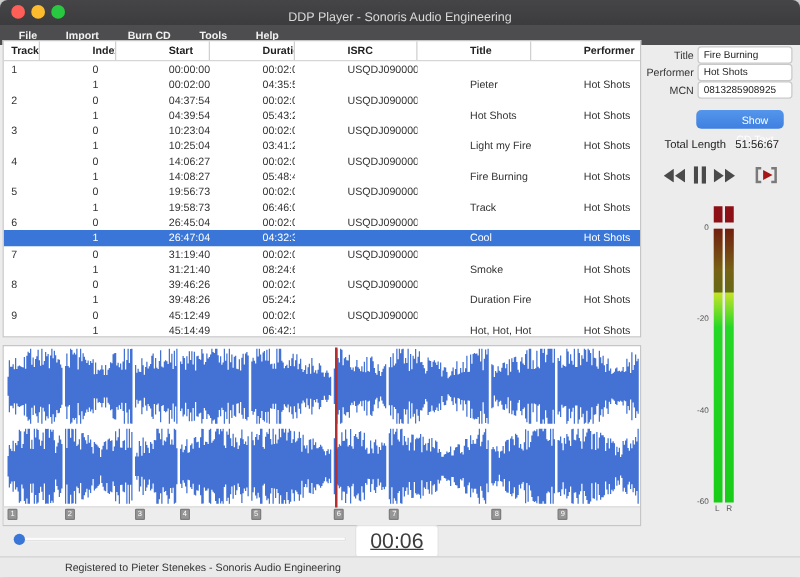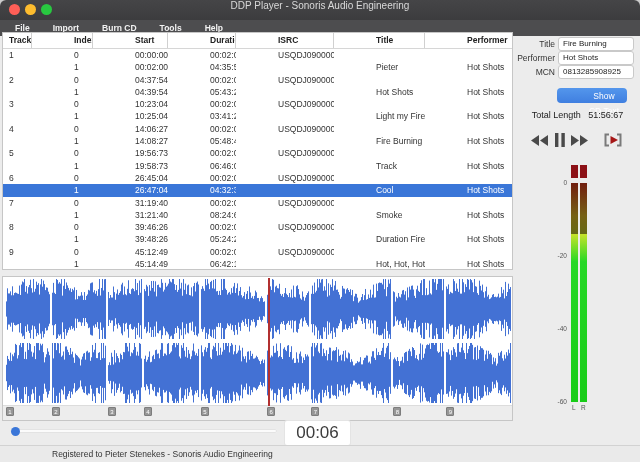--- a/index.html
+++ b/index.html
@@ -1,21 +1,21 @@
 <!DOCTYPE html>
 <html><head>
 <meta charset="utf-8">
 <style>
   html,body{margin:0;padding:0;background:#d8d8d8;font-family:"Liberation Sans",sans-serif;
     -webkit-font-smoothing:antialiased;}
   .window{position:relative;width:640px;height:462px;background:#ececec;overflow:hidden;
     border-radius:6px 6px 0 0;box-shadow:0 2px 8px rgba(0,0,0,.3);}
   
   .titlebar{position:absolute;left:0;top:0;width:640px;height:20px;
-    background:linear-gradient(#454547,#3c3c3e);display:flex;align-items:flex-start;}
+    background:linear-gradient(#454547,#3c3c3e);display:flex;align-items:flex-end;}
   .lights{position:absolute;left:9px;top:4px;display:flex;gap:5px;}
   .light{width:11px;height:11px;border-radius:50%;}
   .title-text{width:100%;text-align:center;color:#d9d9d9;font-size:10px;}
   
   .menubar{position:absolute;left:0;top:20px;width:640px;height:16px;background:#4d4d4f;
     display:flex;align-items:center;padding-left:15px;gap:23px;box-sizing:border-box;}
   .menu-item{color:#f2f2f2;font-size:8.5px;font-weight:bold;cursor:default;white-space:nowrap;}
   
   .table-panel{position:absolute;left:2px;top:32px;width:511px;height:238px;background:#fff;
     border:1px solid #c6c6c6;box-sizing:border-box;overflow:hidden;}
@@ -33,21 +33,21 @@
   .playhead{position:absolute;top:1px;width:1.5px;height:128px;background:#b23030;}
   .marker{position:absolute;bottom:4px;width:8px;height:9px;background:#969696;border:1px solid #7d7d7d;
     color:#fff;font-size:6px;line-height:9px;text-align:center;box-sizing:border-box;border-radius:1px;}
   
   .seek-track{position:absolute;left:10px;top:429px;width:267px;height:4px;background:#fbfbfb;
     border-radius:2px;box-shadow:inset 0 0 0 1px #e3e3e3;}
   .seek-handle{position:absolute;left:9px;top:427px;width:9px;height:9px;border-radius:50%;
     background:#3a76d8;}
   .time-box{position:absolute;left:285px;top:421px;width:65px;height:24px;background:#fff;
     border-radius:2px;color:#3c3c3c;font-size:17px;text-align:center;line-height:24px;
-    box-shadow:0 0 0 1px #e4e4e4;}
+    box-shadow:0 0 0 1px #e4e4e4;text-decoration:underline;}
   
   .statusbar{position:absolute;left:0;top:445px;width:640px;height:17px;background:#eaeaea;
     border-top:1px solid #d2d2d2;box-sizing:border-box;}
   .status-text{position:absolute;left:8px;top:3px;font-size:8.5px;color:#333;padding-left:44px;}
   
   .right-panel{position:absolute;left:515px;top:31px;width:125px;height:414px;}
   .fieldrow{position:absolute;left:0;width:125px;height:13px;}
   .flabel{position:absolute;left:0;top:2px;width:40px;text-align:right;font-size:8.5px;color:#333;}
   .fbox{position:absolute;left:43px;top:0;width:66px;height:12px;background:#fff;
     border:1px solid #c9c9c9;border-radius:3px;font-size:8px;color:#222;padding:0 4px;

